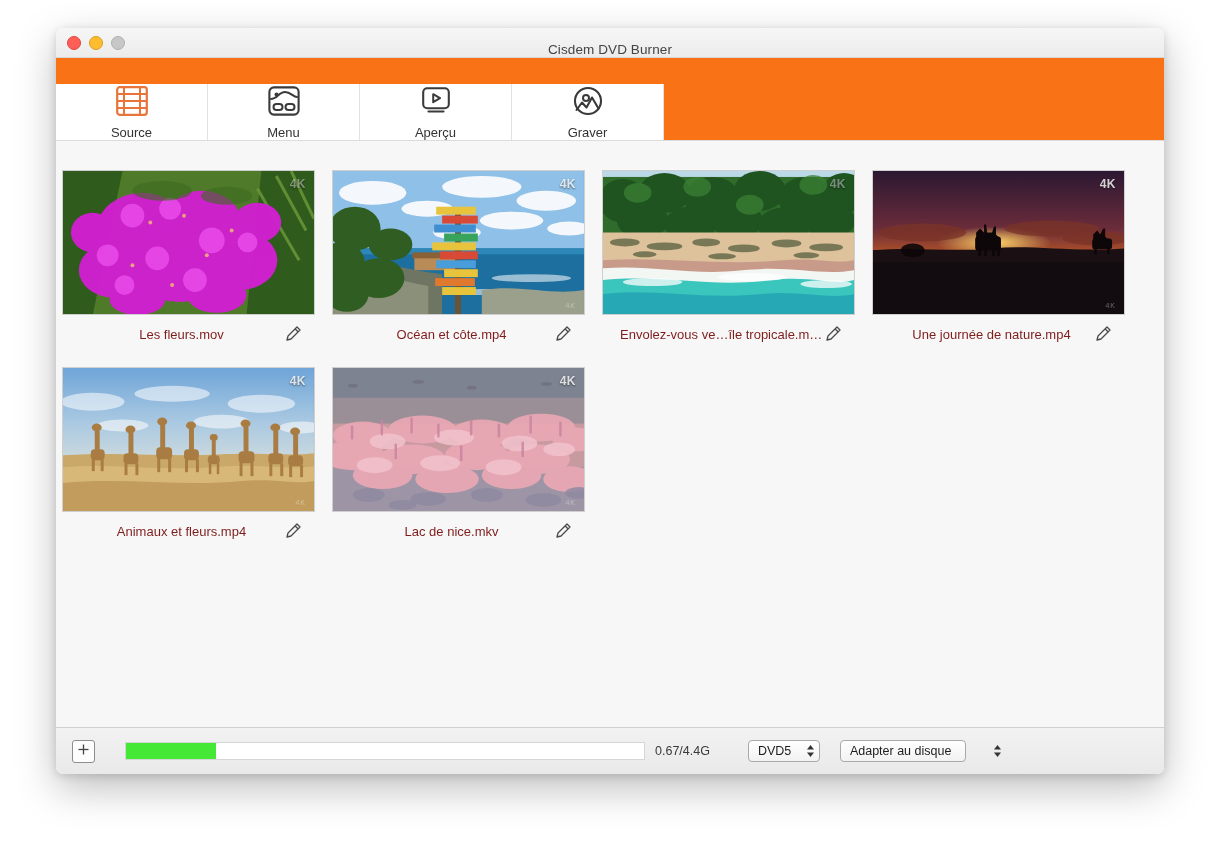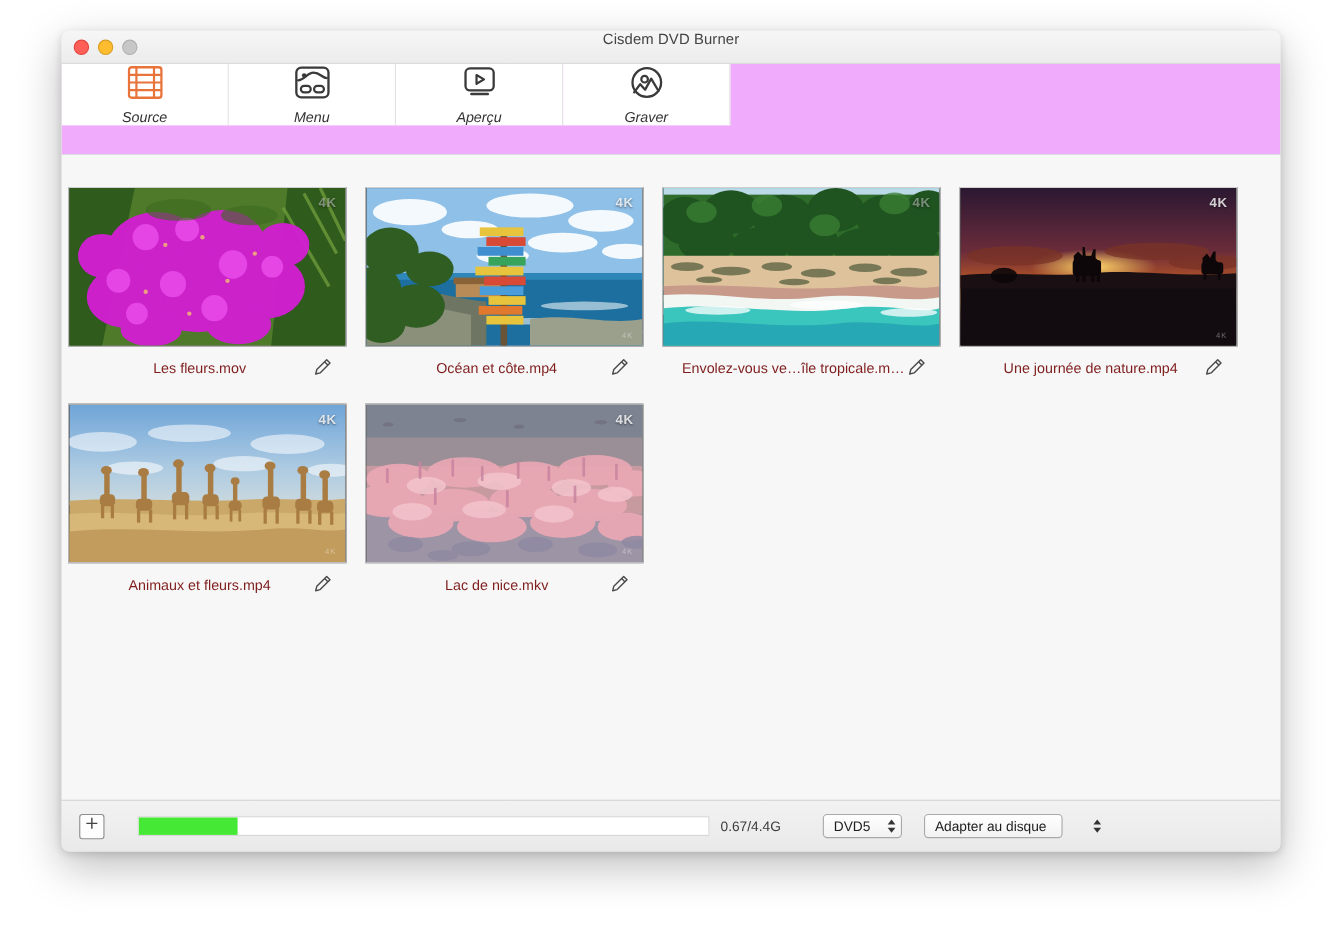--- a/index.html
+++ b/index.html
@@ -35,21 +35,21 @@
   }
 
   
   .titlebar {
     position: relative;
     height: 29px;
     min-height: 29px;
     background: linear-gradient(to bottom, #f6f6f6 0%, #ececec 100%);
     border-bottom: 1px solid #d5d5d5;
     display: flex;
-    align-items: flex-start;
+    align-items: flex-end;
   }
   .traffic {
     position: absolute;
     left: 11px;
     top: 0;
     height: 29px;
     display: flex;
     align-items: center;
     gap: 8px;
   }
@@ -68,25 +68,24 @@
     text-align: center;
     font-size: 13.5px;
     color: #444444;
     letter-spacing: 0.1px;
   }
 
   
   .toolbar {
     height: 82px;
     min-height: 82px;
-    background: #f0abfc;
+    background: #f97316;
     border-bottom: 1px solid #dcdcdc;
     display: flex;
-    align-items: flex-start;
-    font-style: italic;
+    align-items: flex-end;
   }
   .tool {
     width: 151px;
     border-right: 1px solid #e2e2e2;
     display: flex;
     flex-direction: column;
     align-items: center;
     justify-content: center;
     gap: 7px;
     cursor: default;

